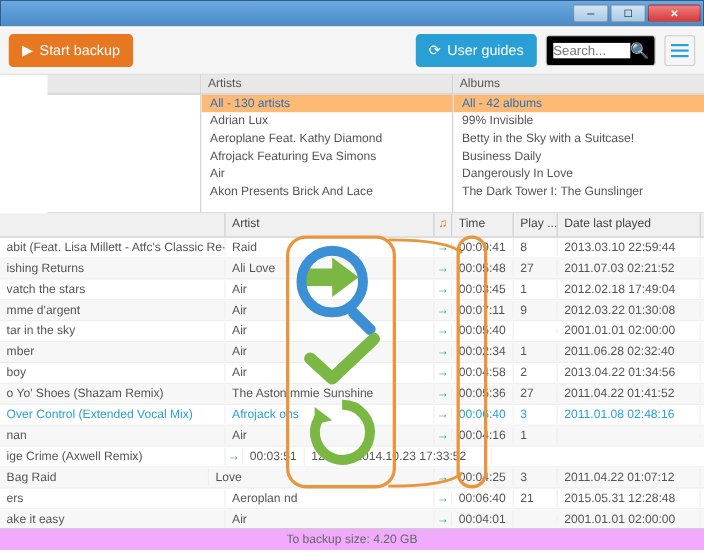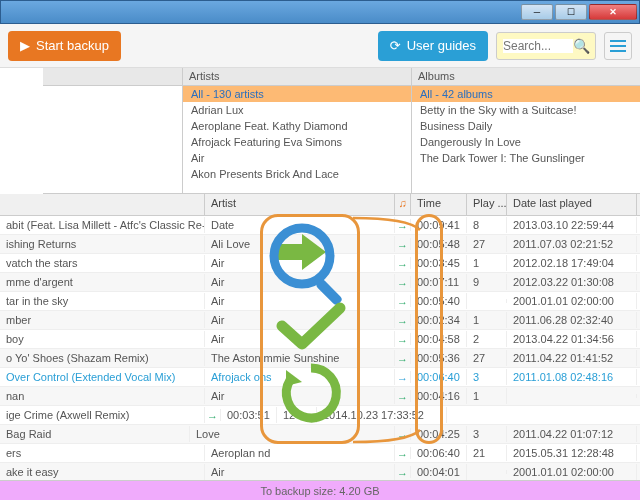--- a/index.html
+++ b/index.html
@@ -9,21 +9,21 @@
 .win-btn { width: 32px; height: 16px; border: 1px solid rgba(0,0,0,0.3); border-radius: 2px; display: flex; align-items: center; justify-content: center; font-size: 9px; }
 .win-min { background: linear-gradient(#d4e4f4, #a8cce8); }
 .win-max { background: linear-gradient(#d4e4f4, #a8cce8); }
 .win-close { background: linear-gradient(#f08080, #d63a3a); width: 48px; color: #fff; font-weight: bold; }
 
 .toolbar { height: 44px; background: #f5f5f5; border-bottom: 1px solid #ddd; display: flex; align-items: center; padding: 0 8px; gap: 8px; }
 .btn { height: 30px; border-radius: 4px; display: flex; align-items: center; padding: 0 12px; color: #fff; font-size: 13px; gap: 6px; cursor: pointer; }
 .btn-orange { background: #e87722; }
 .btn-blue { background: #2a9fd6; }
 .spacer { flex: 1; }
-.search-box { height: 28px; border: 1px solid #ccc; border-radius: 3px; display: flex; align-items: center; padding: 0 6px; background: #fef9c3; width: 100px; }
+.search-box { height: 28px; border: 1px solid #ccc; border-radius: 3px; display: flex; align-items: center; padding: 0 6px; background: #000000; width: 100px; }
 .search-box input { border: none; outline: none; width: 70px; font-size: 12px; color: #666; }
 .search-icon { color: #888; font-size: 14px; }
 .menu-icon { width: 28px; height: 28px; border: 1px solid #ccc; border-radius: 3px; display: flex; flex-direction: column; justify-content: center; align-items: center; gap: 3px; cursor: pointer; }
 .menu-icon div { width: 16px; height: 2px; background: #2a9fd6; }
 
 .browser { display: flex; height: 126px; border-bottom: 1px solid #ccc; margin-left: 43px; }
 .browser-col { flex: 1; border-right: 1px solid #ccc; overflow: hidden; }
 .browser-col:last-child { border-right: none; }
 .browser-header { height: 18px; background: #e8e8e8; border-bottom: 1px solid #ccc; padding: 2px 6px; font-size: 11px; color: #555; }
 .browser-list { overflow-y: auto; height: 108px; }
@@ -108,41 +108,42 @@
         <div class="browser-item">Aeroplane Feat. Kathy Diamond</div>
         <div class="browser-item">Afrojack Featuring Eva Simons</div>
         <div class="browser-item">Air</div>
         <div class="browser-item">Akon Presents Brick And Lace</div>
       </div>
   </div>
   <div class="browser-col">
     <div class="browser-header">Albums</div>
     <div class="browser-list" id="blist-albums">
         <div class="browser-item sel">All - 42 albums</div>
+        <div class="browser-item">99% Invisible</div>
         <div class="browser-item">Betty in the Sky with a Suitcase!</div>
         <div class="browser-item">Business Daily</div>
         <div class="browser-item">Dangerously In Love</div>
         <div class="browser-item">The Dark Tower I: The Gunslinger</div>
       </div>
   </div>
 </div>
 
 <div class="table-wrap">
   <div class="table-header">
     <div class="th col-name"></div>
     <div class="th col-artist">Artist</div>
     <div class="th col-icon" style="color:#e87722">♫</div>
     <div class="th col-time">Time</div>
     <div class="th col-play">Play ...</div>
     <div class="th col-date">Date last played</div>
   </div>
   <div class="table-body" id="tbody">
       <div class="row">
         <div class="td col-name">abit (Feat. Lisa Millett - Atfc's Classic Re-Mixed)</div>
-        <div class="td col-artist">Date</div>
+        <div class="td col-artist">Raid</div>
         <div class="td col-icon arrow-icon">→</div>
         <div class="td col-time">00:09:41</div>
         <div class="td col-play">8</div>
         <div class="td col-date">2013.03.10 22:59:44</div>
       </div>
       <div class="row">
         <div class="td col-name">ishing Returns</div>
         <div class="td col-artist">Ali Love</div>
         <div class="td col-icon arrow-icon">→</div>
         <div class="td col-time">00:05:48</div>

